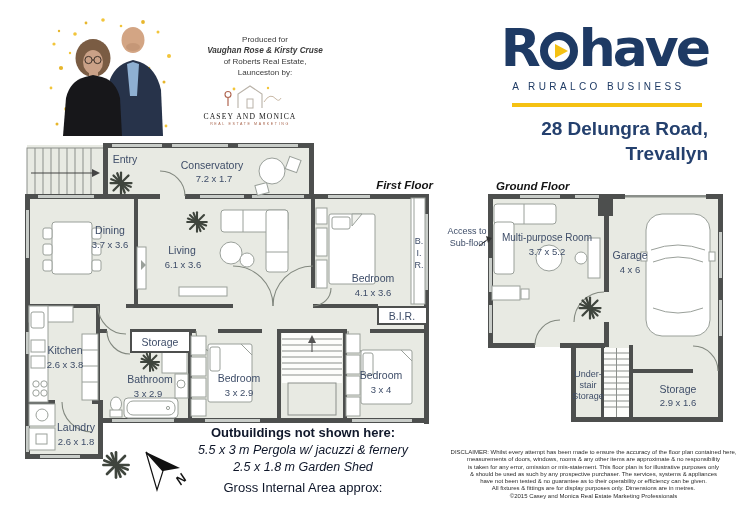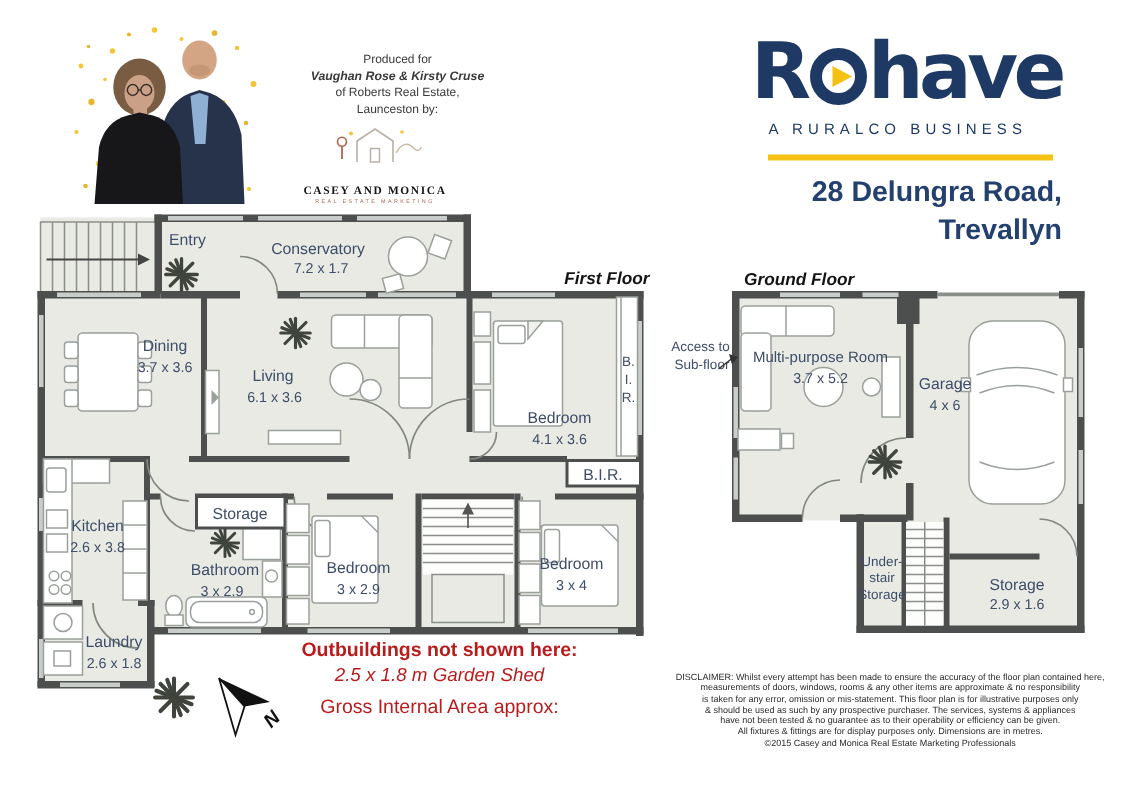--- a/index.html
+++ b/index.html
@@ -7,22 +7,22 @@
        font-family:"Liberation Sans",sans-serif;-webkit-font-smoothing:antialiased;}
   .abs{position:absolute;}
 
   
   #photo{left:45px;top:16px;width:132px;height:120px;}
   #producer-text{left:200px;top:34px;width:130px;text-align:center;color:#3a3a3a;
                  font-size:8px;line-height:11px;}
   #producer-text .names{font-weight:bold;font-style:italic;font-size:8.2px;}
   #cm-logo{left:190px;top:84px;width:120px;text-align:center;}
   #cm-logo svg{display:block;margin:0 auto;}
-  .cm-name{font-family:"Liberation Serif",serif;font-weight:bold;font-size:7.6px;
-           letter-spacing:1.1px;color:#141414;margin-top:12px;}
+  .cm-name{font-family:"Liberation Serif",serif;font-weight:normal;font-size:7.6px;
+           letter-spacing:1.1px;color:#141414;margin-top:2px;}
   .cm-sub{font-size:3.6px;letter-spacing:1.6px;color:#a8644c;margin-top:1px;}
 
   
   #brand{right:42px;top:22px;width:215px;text-align:right;}
   .logo-row{display:flex;justify-content:flex-end;align-items:center;height:52px;}
   .logo-txt{font-family:"DejaVu Sans",sans-serif;font-weight:bold;font-size:52px;
             color:#1e3a64;letter-spacing:-3px;line-height:52px;}
   .logo-o{display:inline-block;width:22px;height:22px;border:8px solid #1e3a64;
           border-radius:50%;position:relative;margin:6px 1px 0 2px;background:#fff;}
   .logo-o .play{position:absolute;left:7px;top:3.5px;width:0;height:0;
@@ -43,21 +43,21 @@
   .fline{stroke:#9aa09a;fill:none;stroke-width:1;}
   .door{stroke:#82887f;fill:none;stroke-width:1.1;}
   .stair{stroke:#8b8f8b;stroke-width:1;fill:none;}
   .lbl{fill:#3e4d68;font:10.5px "Liberation Sans",sans-serif;text-anchor:middle;}
   .lbl-s{fill:#3e4d68;font:9px "Liberation Sans",sans-serif;text-anchor:middle;}
   .dim{fill:#3e4d68;font:9.5px "Liberation Sans",sans-serif;text-anchor:middle;}
   .floorlbl{fill:#141414;font:italic 600 11.5px "Liberation Sans",sans-serif;}
   .plant{stroke:#3f453d;stroke-width:1.5;stroke-linecap:round;}
 
   
-  #notes{left:153px;top:424px;width:280px;text-align:center;color:#b91c1c;}
+  #notes{left:163px;top:424px;width:280px;text-align:center;color:#0f172a;}
   #notes .t{font-weight:bold;font-size:13px;line-height:18px;}
   #notes .i{font-style:italic;font-size:12.5px;line-height:17px;}
   #notes .a{font-weight:normal;font-size:13px;line-height:19px;margin-top:2px;}
   #notes .v{font-size:12.5px;line-height:17px;}
 
   
   #disclaimer{left:447px;top:449px;width:293px;text-align:center;color:#2b2b2b;
               font-size:6px;line-height:7.3px;}
 </style>
 </head>
@@ -475,20 +475,21 @@
 
   <g>
     <polygon points="146,452 180,468 163,471" fill="#111"></polygon>
     <polygon points="146,452 163,471 157,490" fill="#fff" stroke="#111" stroke-width="1.2"></polygon>
     <text x="178" y="487" transform="rotate(-45 178 483)" style="font:italic bold 13px 'Liberation Sans',sans-serif;fill:#111">N</text>
   </g>
 </svg>
 
 <div id="notes" class="abs">
   <div class="t">Outbuildings not shown here:</div>
+  <div class="i">5.5 x 3 m Pergola w/ jacuzzi &amp; fernery</div>
   <div class="i">2.5 x 1.8 m Garden Shed</div>
   <div class="a">Gross Internal Area approx:</div>
 </div>
 
 <div id="disclaimer" class="abs">
   <div>DISCLAIMER: Whilst every attempt has been made to ensure the accuracy of the floor plan contained here,</div>
   <div>measurements of doors, windows, rooms &amp; any other items are approximate &amp; no responsibility</div>
   <div>is taken for any error, omission or mis-statement. This floor plan is for illustrative purposes only</div>
   <div>&amp; should be used as such by any prospective purchaser. The services, systems &amp; appliances</div>
   <div>have not been tested &amp; no guarantee as to their operability or efficiency can be given.</div>

